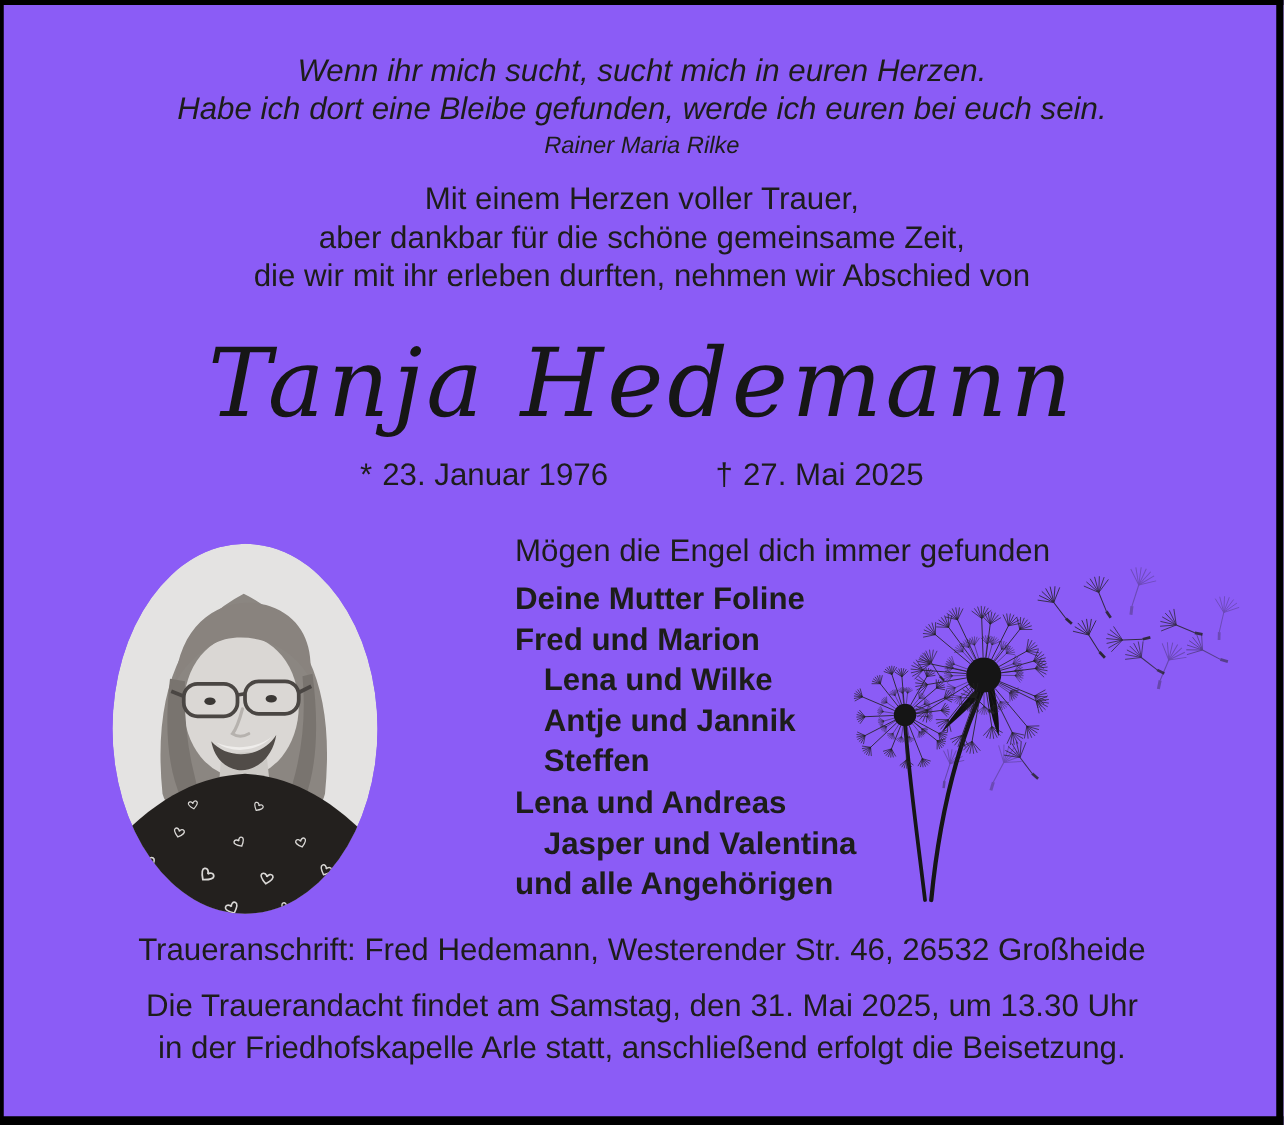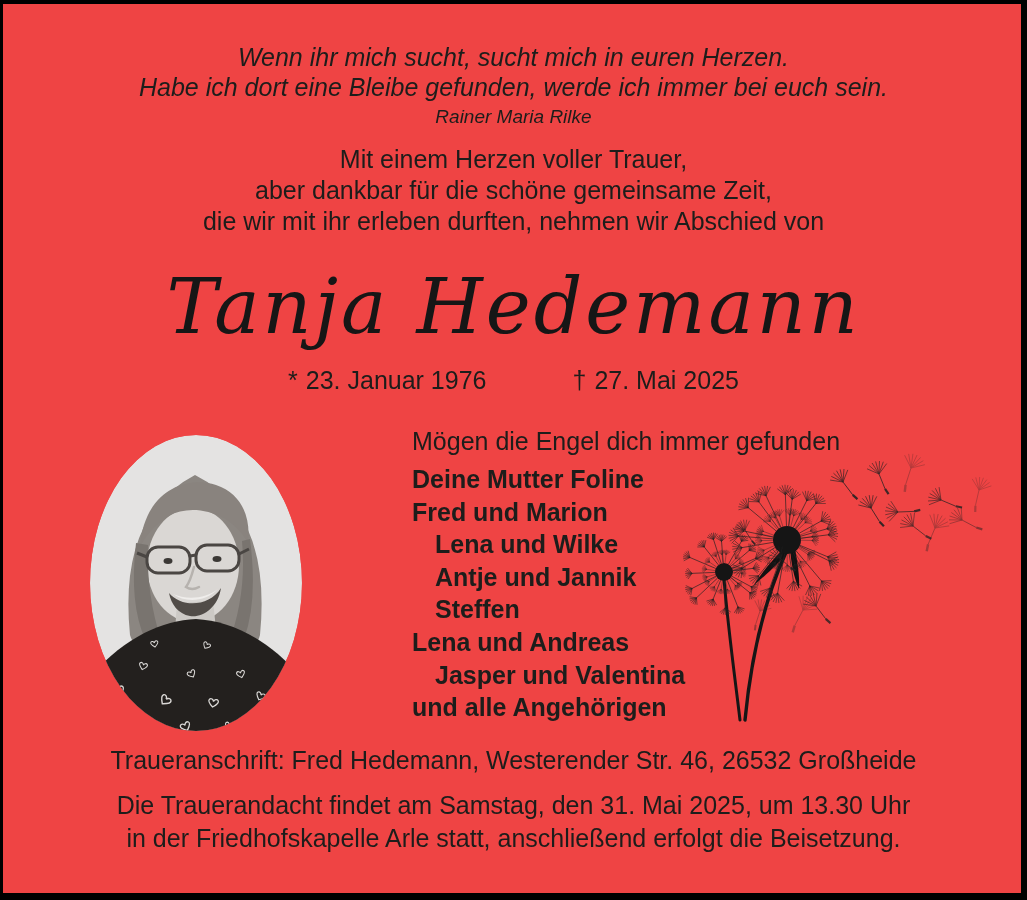--- a/index.html
+++ b/index.html
@@ -1,17 +1,17 @@
 <!DOCTYPE html>
 <html><head>
 <meta charset="utf-8">
 <style>
   html,body{margin:0;padding:0;background:#fff;}
   .page{
-    position:relative;width:1027px;height:900px;background:#ef4444;overflow:hidden;
+    position:relative;width:1027px;height:900px;background:#8b5cf6;overflow:hidden;
     font-family:"Liberation Sans",sans-serif;color:#1d1d1b;
   }
   .edge{position:absolute;background:#000;}
   .edge-top{left:0;top:0;width:1027px;height:4px;}
   .edge-left{left:0;top:0;width:3px;height:900px;}
   .edge-right{right:0;top:0;width:6px;height:900px;}
   .edge-bottom{left:0;bottom:0;width:1027px;height:7px;}
 
   .center{position:absolute;left:0;width:1027px;text-align:center;}
 
@@ -51,21 +51,21 @@
 
 <div class="page">
 
   <div class="edge edge-top"></div>
   <div class="edge edge-left"></div>
   <div class="edge edge-right"></div>
   <div class="edge edge-bottom"></div>
 
   <div class="center quote">
     <div>Wenn ihr mich sucht, sucht mich in euren Herzen.</div>
-    <div>Habe ich dort eine Bleibe gefunden, werde ich immer bei euch sein.</div>
+    <div>Habe ich dort eine Bleibe gefunden, werde ich euren bei euch sein.</div>
     <div class="attribution">Rainer Maria Rilke</div>
   </div>
 
   <div class="center intro">
     <div>Mit einem Herzen voller Trauer,</div>
     <div>aber dankbar für die schöne gemeinsame Zeit,</div>
     <div>die wir mit ihr erleben durften, nehmen wir Abschied von</div>
   </div>
 
   <div class="center name">Tanja Hedemann</div>

